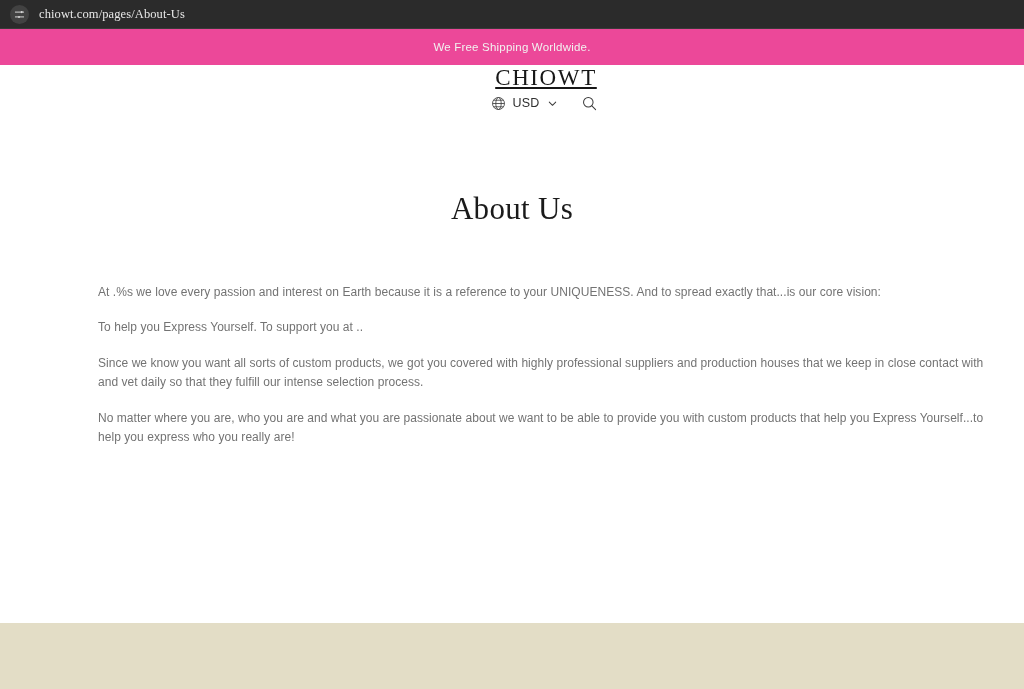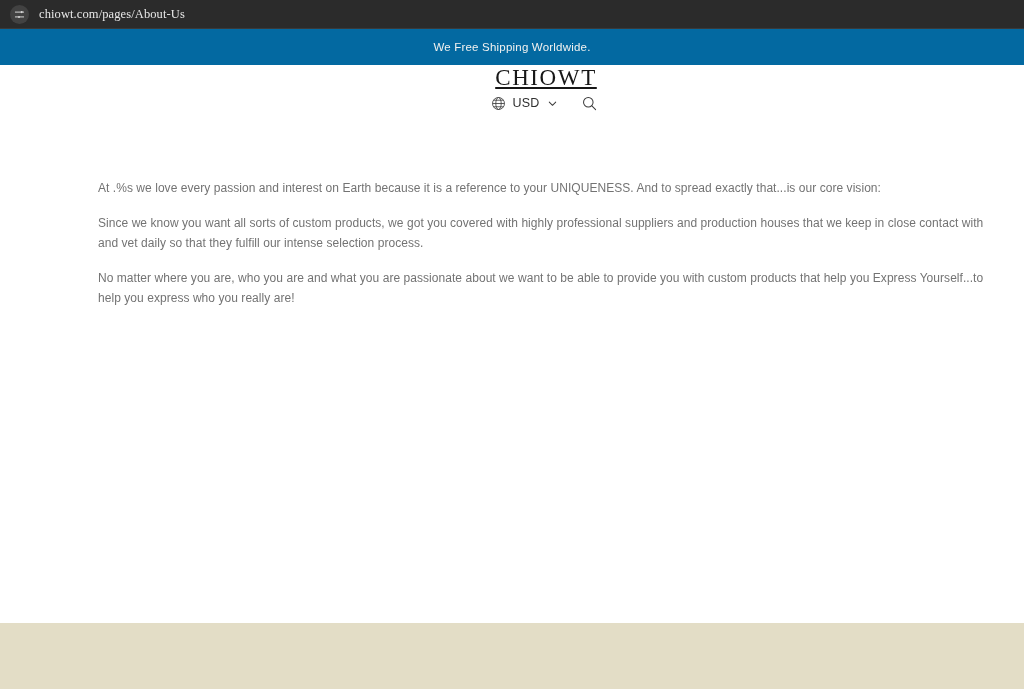--- a/index.html
+++ b/index.html
@@ -41,21 +41,21 @@
   .url-text {
     color: #e8e8e8;
     font-size: 12.5px;
     letter-spacing: 0.1px;
     white-space: nowrap;
   }
 
   
   .announcement {
     height: 36px;
-    background: #0369a1;
+    background: #ec4899;
     display: flex;
     align-items: center;
     justify-content: center;
   }
   .announcement-text {
     color: #f2f2f0;
     font-size: 11.5px;
     letter-spacing: 0.2px;
   }
 
@@ -207,23 +207,25 @@
       <svg width="17" height="17" viewBox="0 0 20 20" fill="none" stroke="#3a3a3a" stroke-width="1.2" stroke-linecap="round">
         <circle cx="8.6" cy="8.6" r="5.6"></circle>
         <line x1="12.8" y1="12.8" x2="17.2" y2="17.2"></line>
       </svg>
     </div>
 
   </div>
 </header>
 
 <main class="page-main">
+  <h1 class="page-title">About Us</h1>
 
   <div class="content-wrap">
     <div class="content-body">
       <p>At .%s we love every passion and interest on Earth because it is a reference to your UNIQUENESS. And to spread exactly that...is our core vision:</p>
+      <p>To help you Express Yourself. To support you at ..</p>
       <p>Since we know you want all sorts of custom products, we got you covered with highly professional suppliers and production houses that we keep in close contact with and vet daily so that they fulfill our intense selection process.</p>
       <p>No matter where you are, who you are and what you are passionate about we want to be able to provide you with custom products that help you Express Yourself...to help you express who you really are!</p>
     </div>
   </div>
 </main>
 
 <div class="footer-band"></div>
 
 </body></html>

